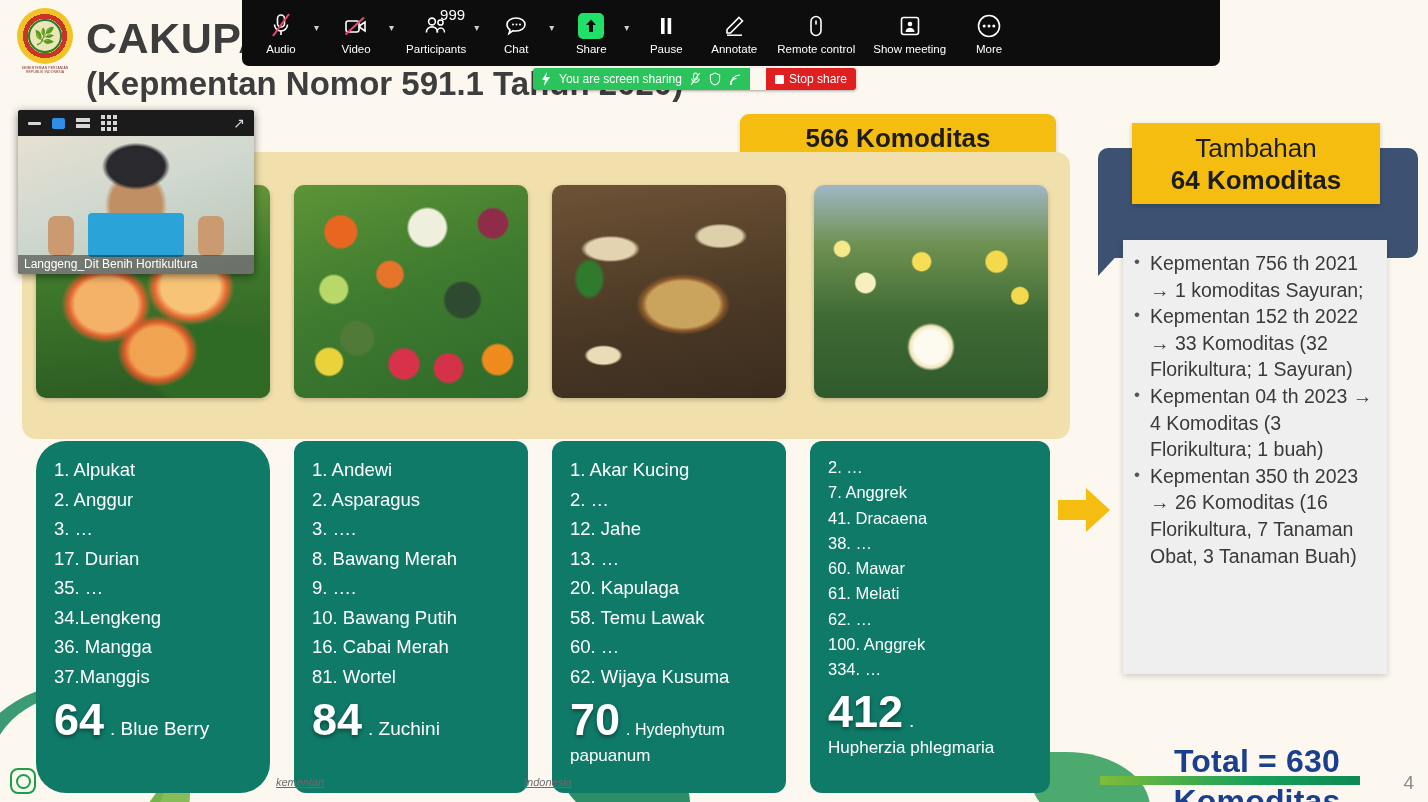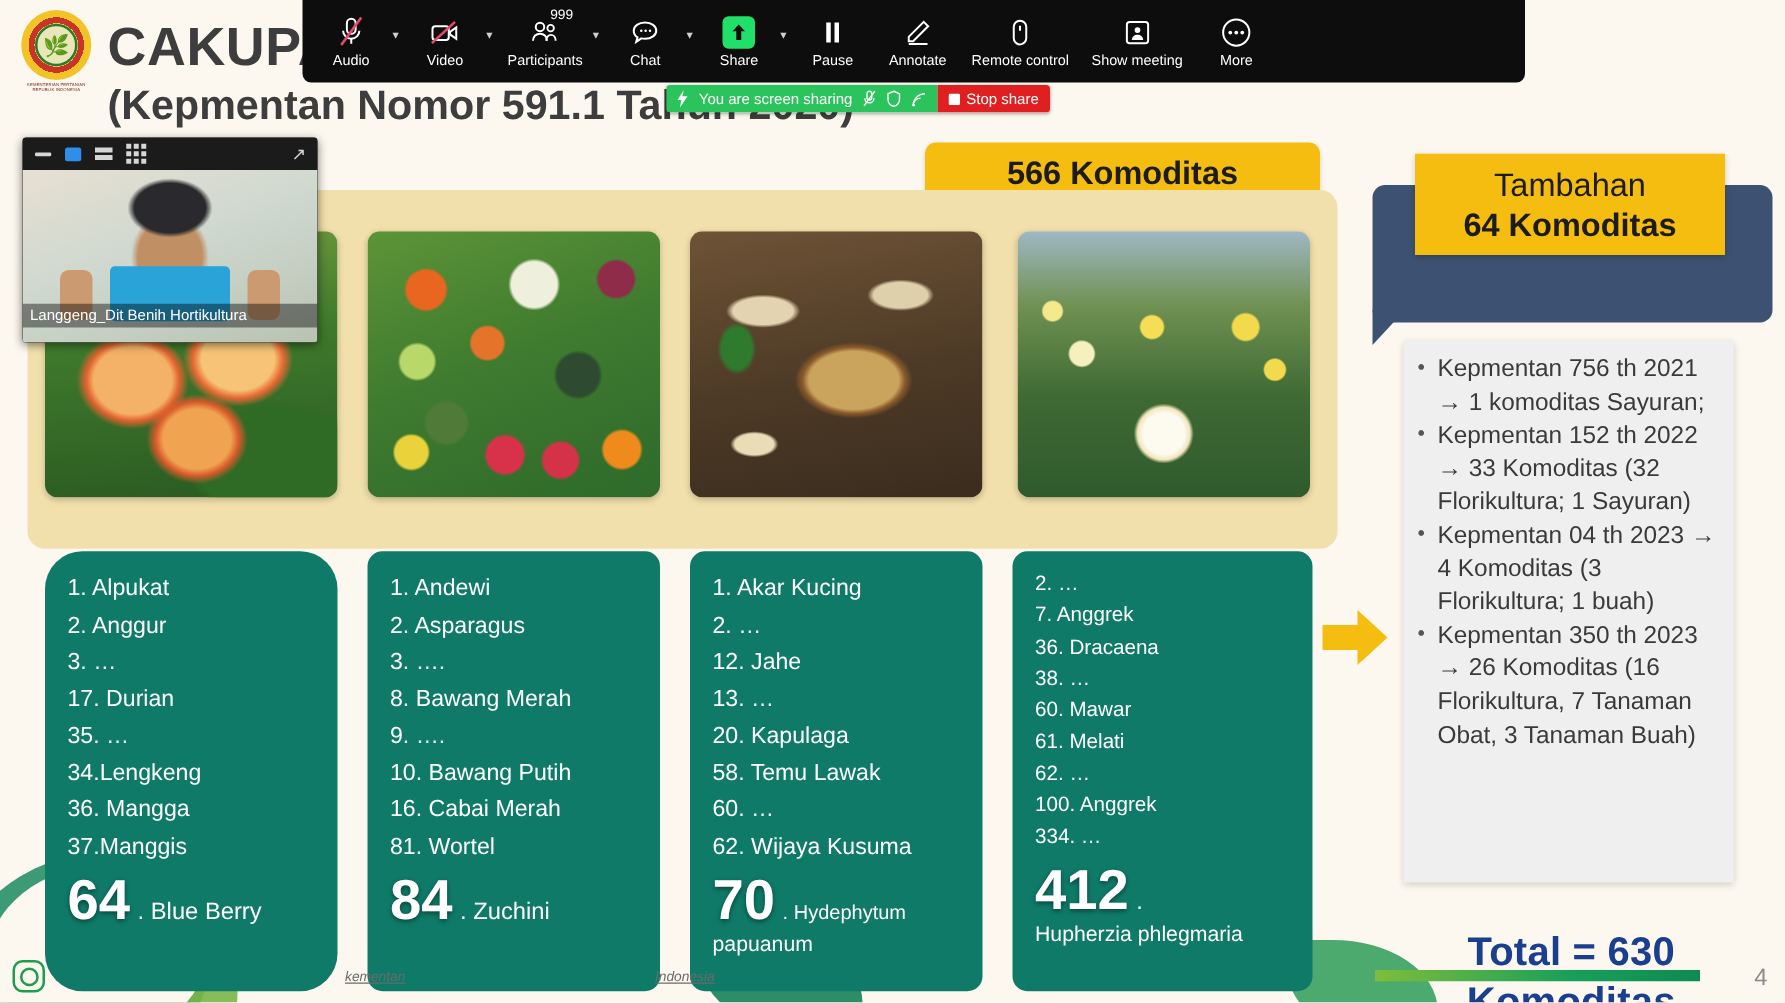--- a/index.html
+++ b/index.html
@@ -284,21 +284,21 @@
     width: 248px; height: 81px;
     background: #f5bd10;
     display: flex; flex-direction: column;
     align-items: center; justify-content: center;
     box-shadow: 0 2px 5px rgba(0,0,0,.2);
   }
   .tambahan-1 { font-size: 26px; color: #1c1c1c; line-height: 32px; }
   .tambahan-2 { font-size: 26px; color: #1c1c1c; font-weight: bold; line-height: 32px; }
 
   .facts-panel {
-    position: absolute; left: 1123px; top: 272px;
+    position: absolute; left: 1123px; top: 240px;
     width: 264px; height: 434px;
     background: #efefef;
     box-shadow: 0 2px 6px rgba(0,0,0,.2);
     padding: 10px 8px 0 8px;
   }
   .facts-panel ul { list-style: none; }
   .facts-panel li {
     position: relative;
     font-size: 19.5px; line-height: 26.6px;
     color: #3a3a3a;
@@ -382,21 +382,21 @@
   .tb-label { font-size: 11.5px; color: #ffffff; white-space: nowrap; }
   .tb-group { display: flex; align-items: center; height: 100%; }
   .tb-caret {
     color: #cfcfcf; font-size: 10px;
     align-self: flex-start; margin-top: 22px; margin-left: 2px;
     cursor: pointer;
   }
   .tb-badge {
     position: absolute; top: 6px; left: 50%;
     margin-left: 4px;
-    font-size: 11px; color: #ffffff; text-align: center;
+    font-size: 15px; color: #ffffff; text-align: center;
   }
   .tb-share-ico {
     width: 26px; height: 26px;
     background: #21e06a;
     border-radius: 5px;
     display: flex; align-items: center; justify-content: center;
   }
   .tb-sep { width: 6px; }
 
   
@@ -414,20 +414,21 @@
     padding: 0 8px;
   }
   .sharing-green .txt {
     font-size: 12px; color: #ffffff; font-weight: 500;
   }
   .sharing-ico { display: flex; align-items: center; }
   .stop-share {
     background: #e02020;
     display: flex; align-items: center; gap: 5px;
     padding: 0 9px;
+    margin-left: 16px;
   }
   .stop-square {
     width: 9px; height: 9px; background: #ffffff; border-radius: 1px;
   }
   .stop-share .txt { font-size: 12px; color: #ffffff; }
 
   
   .video-thumb {
     position: absolute; left: 18px; top: 110px;
     width: 236px; height: 164px;
@@ -470,21 +471,21 @@
   }
   .vt-hand-l, .vt-hand-r {
     position: absolute; top: 58%;
     width: 26px; height: 40px;
     background: #cb9a70;
     border-radius: 7px;
   }
   .vt-hand-l { left: 30px; }
   .vt-hand-r { right: 30px; }
   .vt-name {
-    position: absolute; left: 0; bottom: 12px;
+    position: absolute; left: 0; bottom: 0;
     width: 100%;
     font-size: 12px; color: #ffffff;
     background: rgba(0,0,0,.42);
     padding: 2px 6px 3px 6px;
     white-space: nowrap;
   }
 </style>
 </head>
 <body>
 
@@ -582,21 +583,21 @@
       <span class="big-num">70</span>
       <span class="big-label">. Hydephytum</span>
       <span class="big-cont">papuanum</span>
     </div>
   </div>
 
   <div class="list-card c4">
     <ul>
       <li>2. …</li>
       <li>7. Anggrek</li>
-      <li>36. Dracaena</li>
+      <li>41. Dracaena</li>
       <li>38. …</li>
       <li>60. Mawar</li>
       <li>61. Melati</li>
       <li>62. …</li>
       <li>100. Anggrek</li>
       <li>334. …</li>
     </ul>
     <div class="big-row">
       <span class="big-num">412</span>
       <span class="big-label">.</span>

